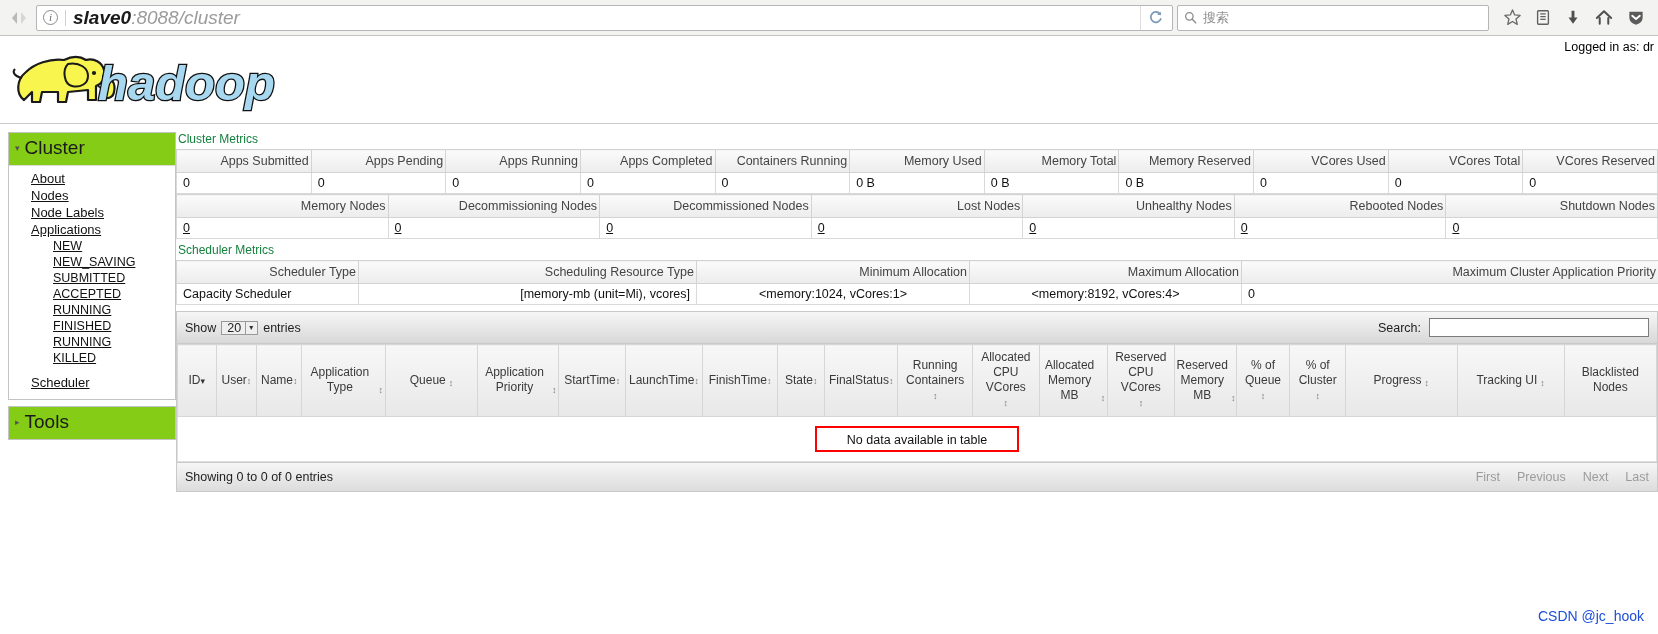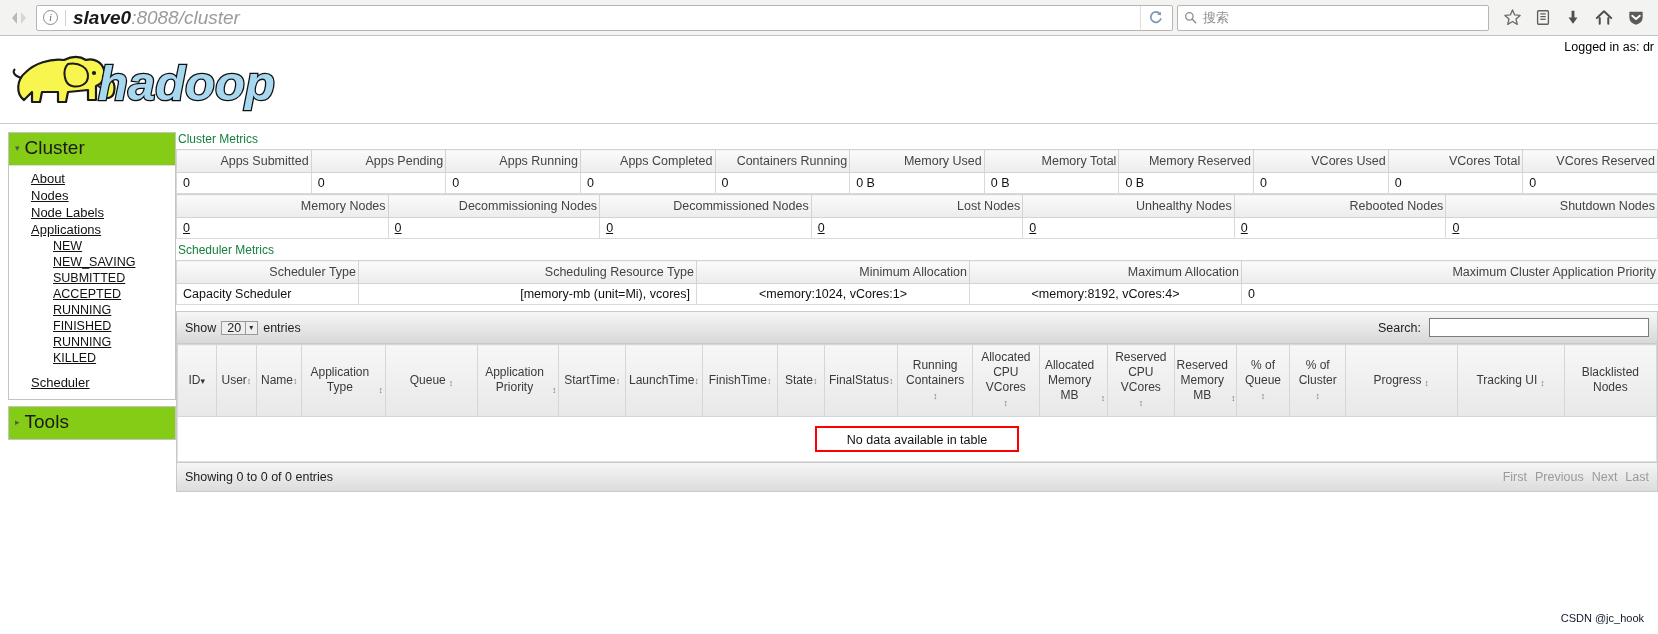--- a/index.html
+++ b/index.html
@@ -209,26 +209,26 @@
     padding: 2px 30px;
     background: #ffffff;
   }
   .dt-footer {
     background: linear-gradient(to bottom, #f6f6f6 0%, #dcdcdc 100%);
     border-top: 1px solid #c9c9c9;
     padding: 7px 8px;
     display: flex; align-items: center; justify-content: space-between;
     font-size: 12.5px; color: #222;
   }
-  .pager { display: flex; gap: 8px; color: #9b9b9b; }
+  .pager { display: flex; gap: 17px; color: #9b9b9b; }
   .pager .p { cursor: pointer; }
 
   .watermark {
     position: absolute; right: 14px; bottom: 10px;
-    font-size: 11px; color: #0f172a; text-align: center;
+    font-size: 14px; color: #1d4ed8; text-align: center;
   }
   .page-root { position: relative; width: 1658px; height: 634px; }
 </style>
 </head>
 <body>
 
 <div class="page-root">
 
   <div class="browser-bar">
     <div class="nav-arrows">

